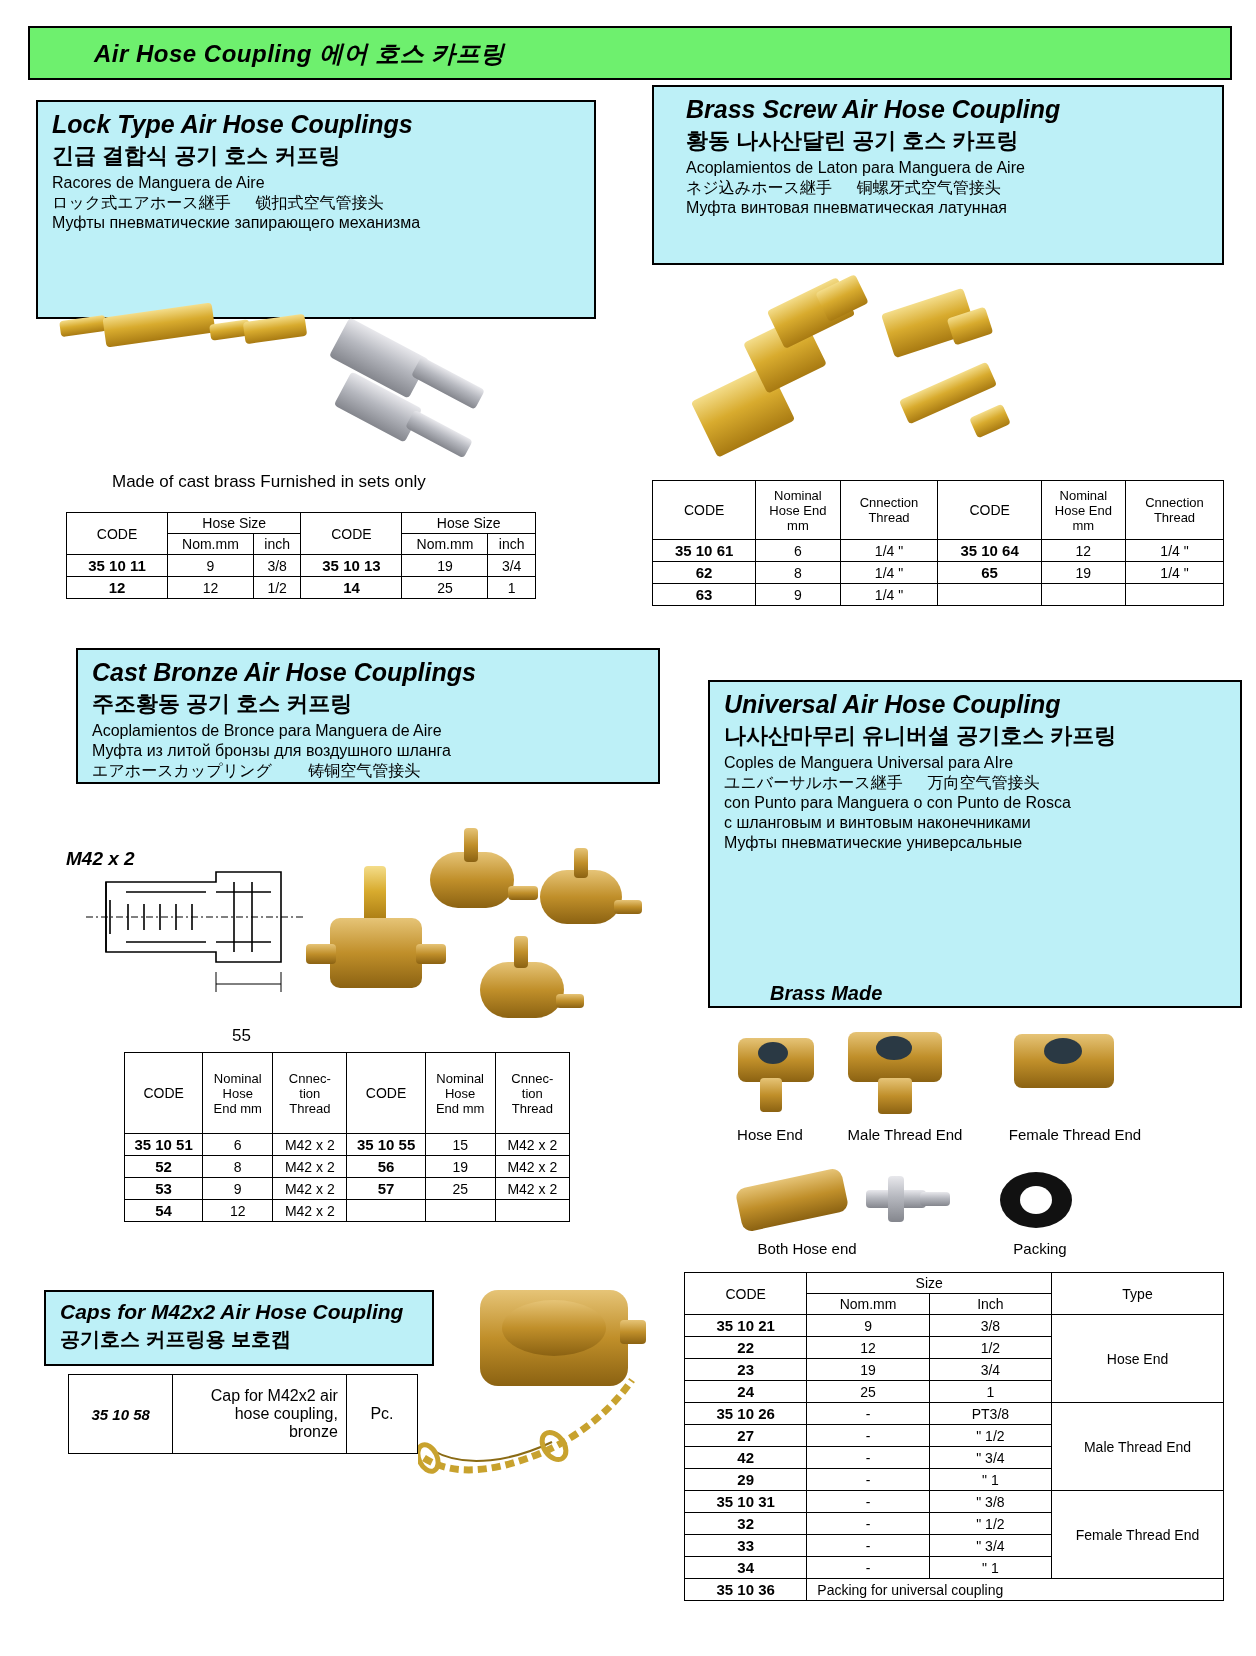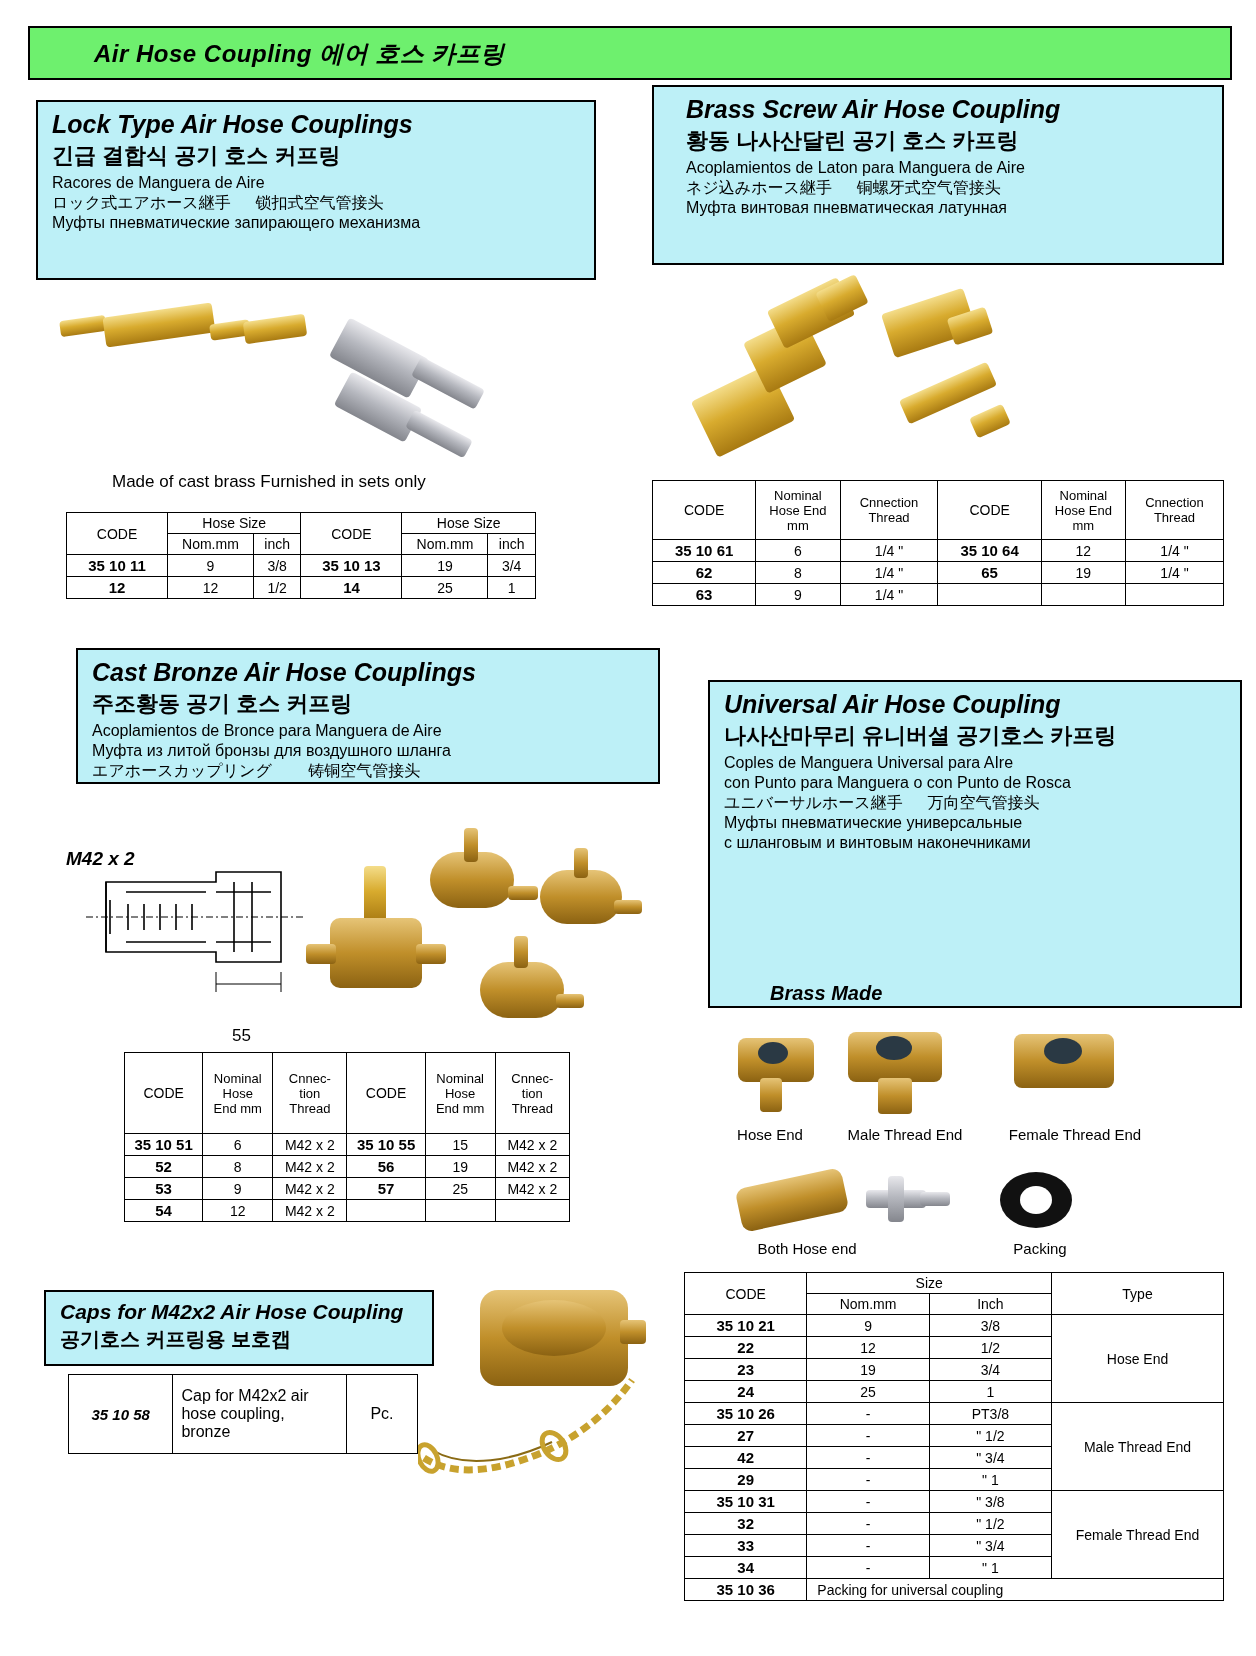--- a/index.html
+++ b/index.html
@@ -55,21 +55,21 @@
 </style>
 </head>
 <body>
 
 <div class="page">
 
   <div class="header">
     <div class="title">Air Hose Coupling  에어 호스 카프링</div>
   </div>
 
-  <div class="capbox" style="left:36px;top:100px;width:560px;height:180px;">
+  <div class="capbox" style="left:36px;top:100px;width:560px;height:219px;">
     <h2>Lock Type Air Hose Couplings</h2>
     <p class="kor">긴급 결합식 공기 호스 커프링</p>
     <p class="sub">Racores de Manguera de Aire</p>
     <p class="sub">ロック式エアホース継手 　 锁扣式空气管接头</p>
     <p class="sub">Муфты пневматические запирающего механизма</p>
   </div>
 
   <div>
     <div class="art brass rnd" style="left:60px;top:318px;width:46px;height:16px;transform:rotate(-8deg);"></div>
     <div class="art brass rnd" style="left:104px;top:310px;width:110px;height:30px;transform:rotate(-8deg);"></div>
@@ -261,24 +261,24 @@
       <td></td>
       <td></td>
     </tr>
   </tbody>
     </table>
 
   <div class="capbox" style="left:708px;top:680px;width:534px;height:328px;">
     <h2>Universal Air Hose Coupling</h2>
     <p class="kor">나사산마무리 유니버셜 공기호스 카프링</p>
     <p class="sub">Coples de Manguera Universal para AIre</p>
+    <p class="sub">ユニバーサルホース継手 　 万向空气管接头</p>
     <p class="sub">con Punto para Manguera o con Punto de Rosca</p>
-    <p class="sub">ユニバーサルホース継手 　 万向空气管接头</p>
+    <p class="sub">с шланговым и винтовым наконечниками</p>
     <p class="sub">Муфты пневматические универсальные</p>
-    <p class="sub">с шланговым и винтовым наконечниками</p>
   </div>
 
   <div style="position:absolute;left:770px;top:982px;font-size:20px;font-weight:bold;font-style:italic;">Brass Made</div>
 
   <div>
     <div class="art bronze" style="left:738px;top:1038px;width:76px;height:44px;border-radius:8px;"></div>
     <div class="art bronze rnd" style="left:760px;top:1078px;width:22px;height:34px;"></div>
     <div class="art" style="left:758px;top:1042px;width:30px;height:22px;border-radius:50%;background:#2a3944;"></div>
     <div class="art bronze" style="left:848px;top:1032px;width:94px;height:50px;border-radius:8px;"></div>
     <div class="art bronze rnd" style="left:878px;top:1078px;width:34px;height:36px;"></div>
@@ -400,19 +400,19 @@
       <path d="M14 80 C48 100 96 90 134 72" fill="none" stroke="#8a6a14" stroke-width="2"></path>
       <ellipse cx="10" cy="88" rx="9" ry="14" fill="none" stroke="#c8a22e" stroke-width="5" transform="rotate(-25 10 88)"></ellipse>
       <ellipse cx="136" cy="76" rx="10" ry="15" fill="none" stroke="#c8a22e" stroke-width="5" transform="rotate(-35 136 76)"></ellipse>
     </svg>
   </div>
 
   <table class="tbl" style="position:absolute;left:68px;top:1374px;width:350px;font-size:16px;">
     <tbody>
         <tr>
       <td class="code" style="width:104px;height:74px;font-style:italic;">35 10 58</td>
-      <td style="text-align:left;padding:4px 8px;width:172px;margin-top:10px;">Cap for M42x2 air hose coupling, bronze</td>
+      <td style="text-align:right;padding:4px 8px;width:172px;margin-top:10px;">Cap for M42x2 air hose coupling, bronze</td>
       <td style="width:64px;">Pc.</td>
     </tr>
   </tbody>
     </table>
 
 </div>
 
 </body></html>

